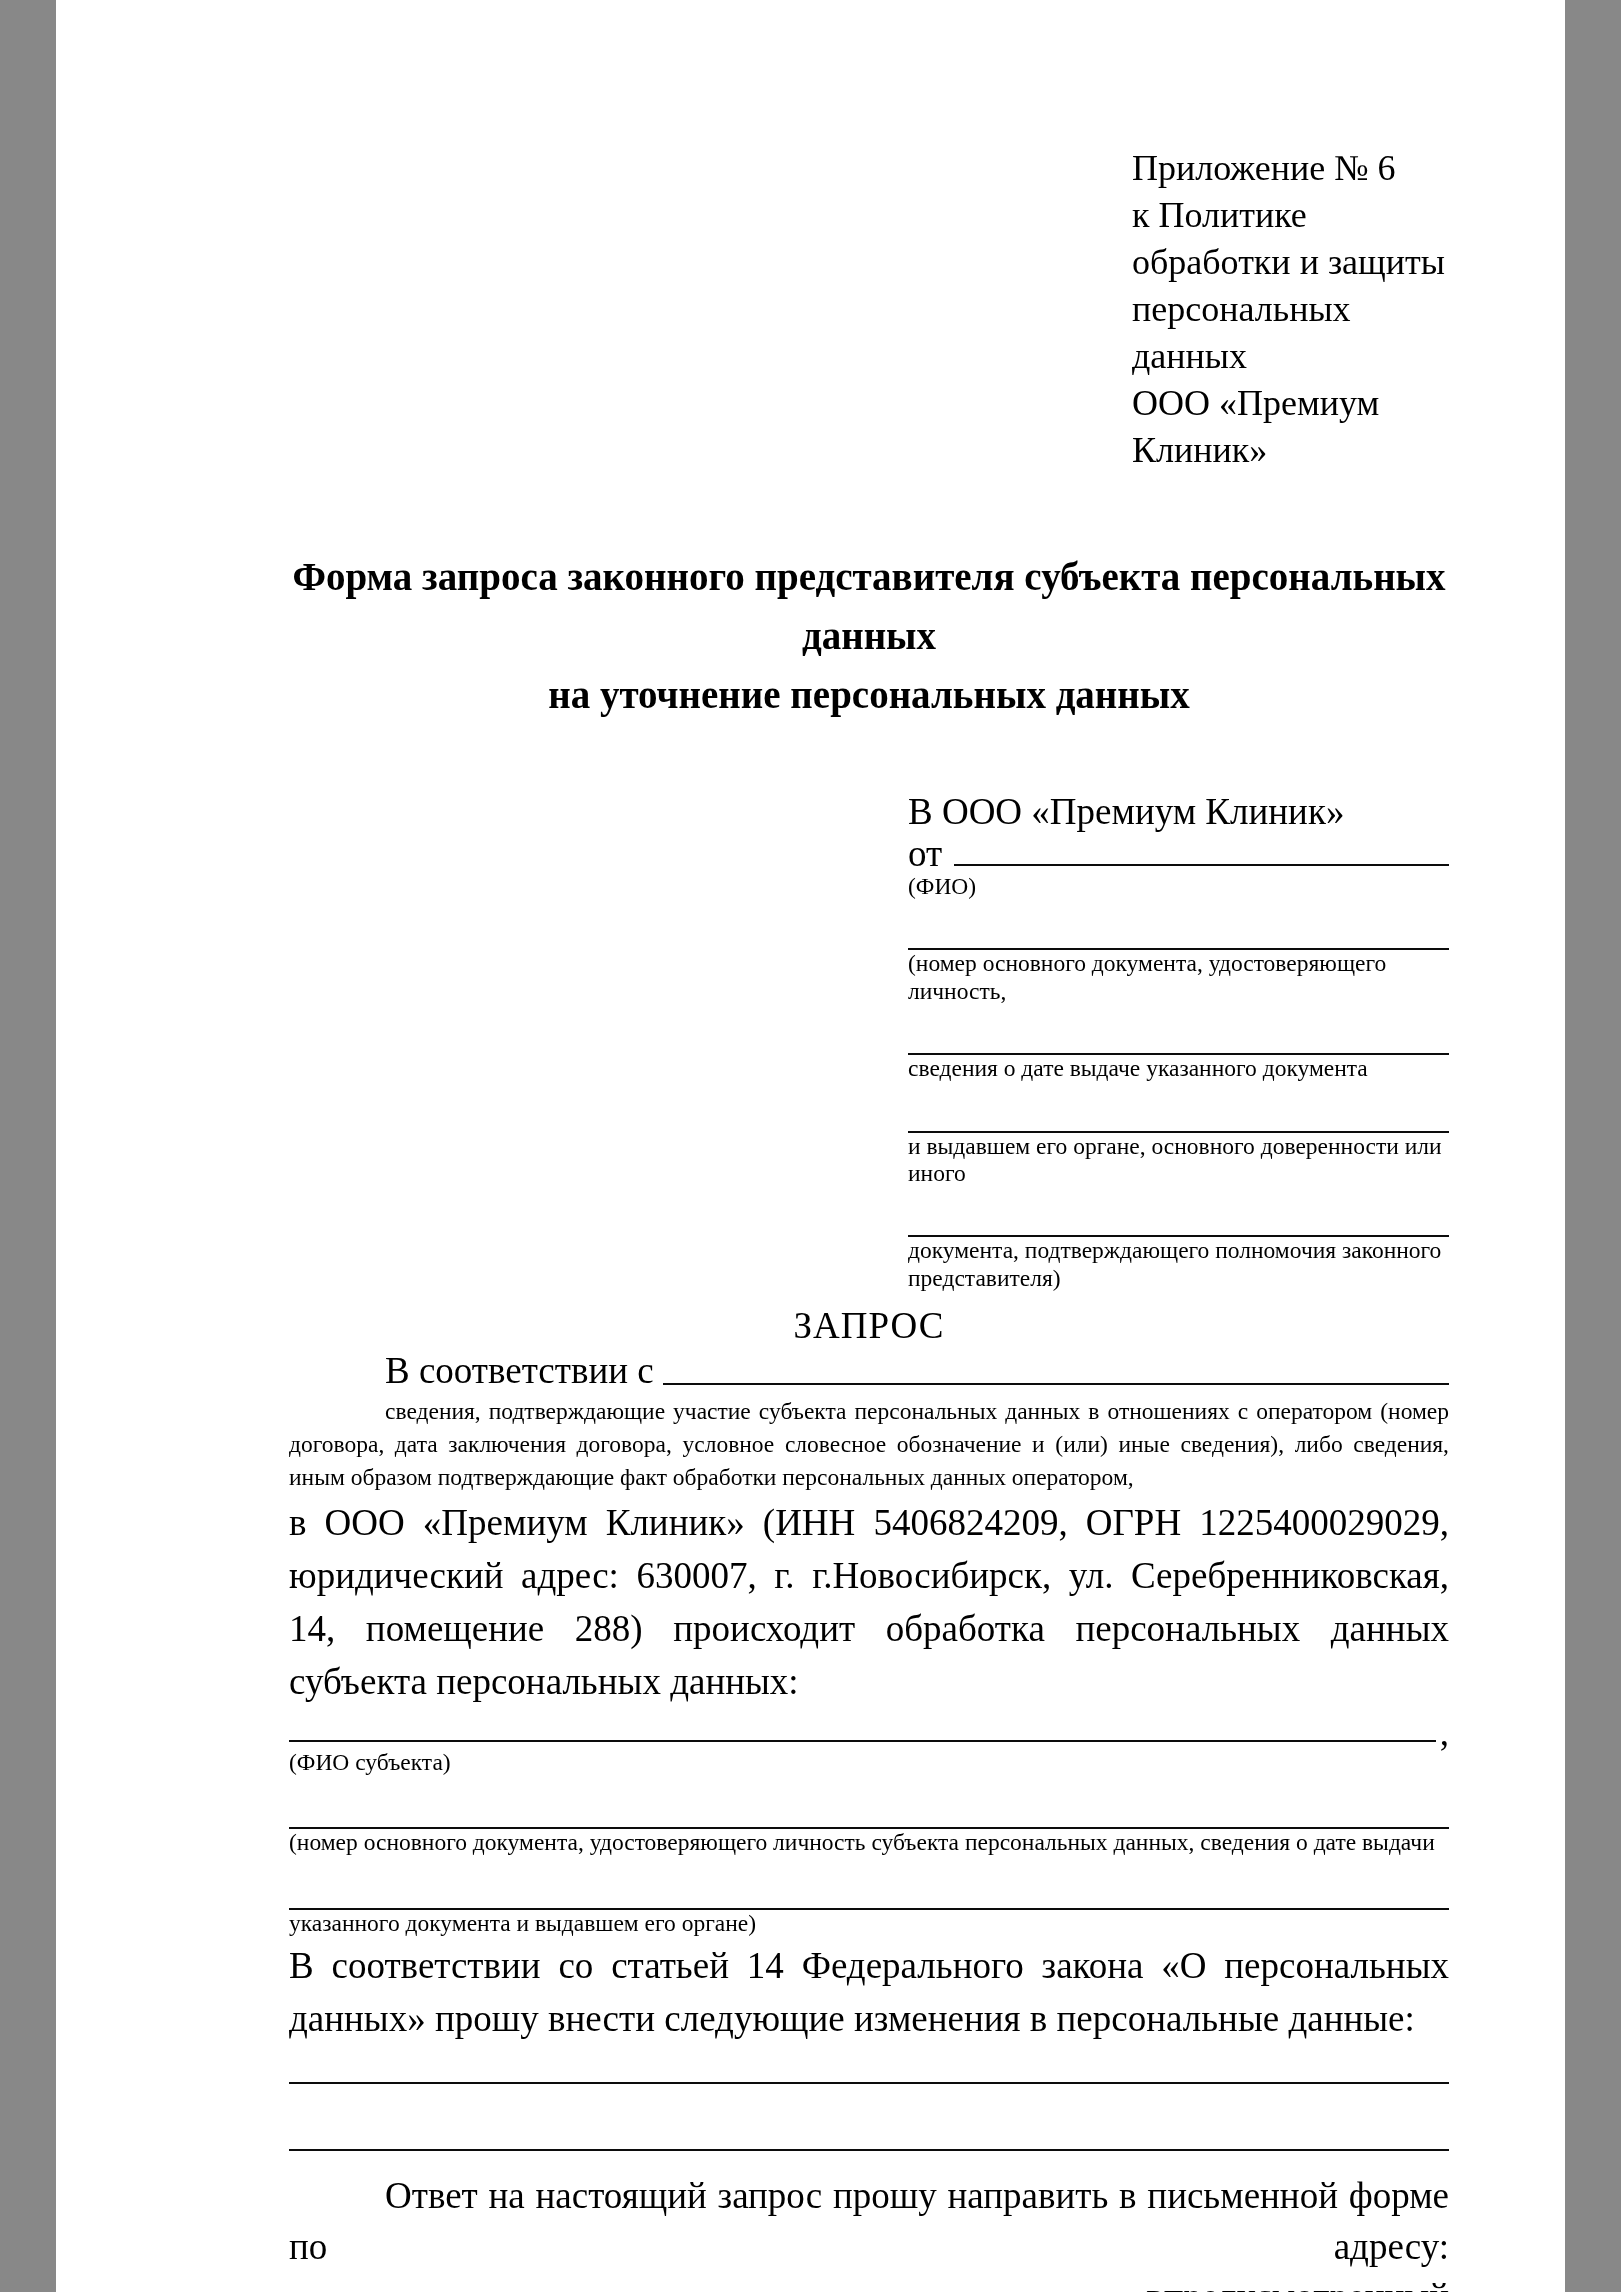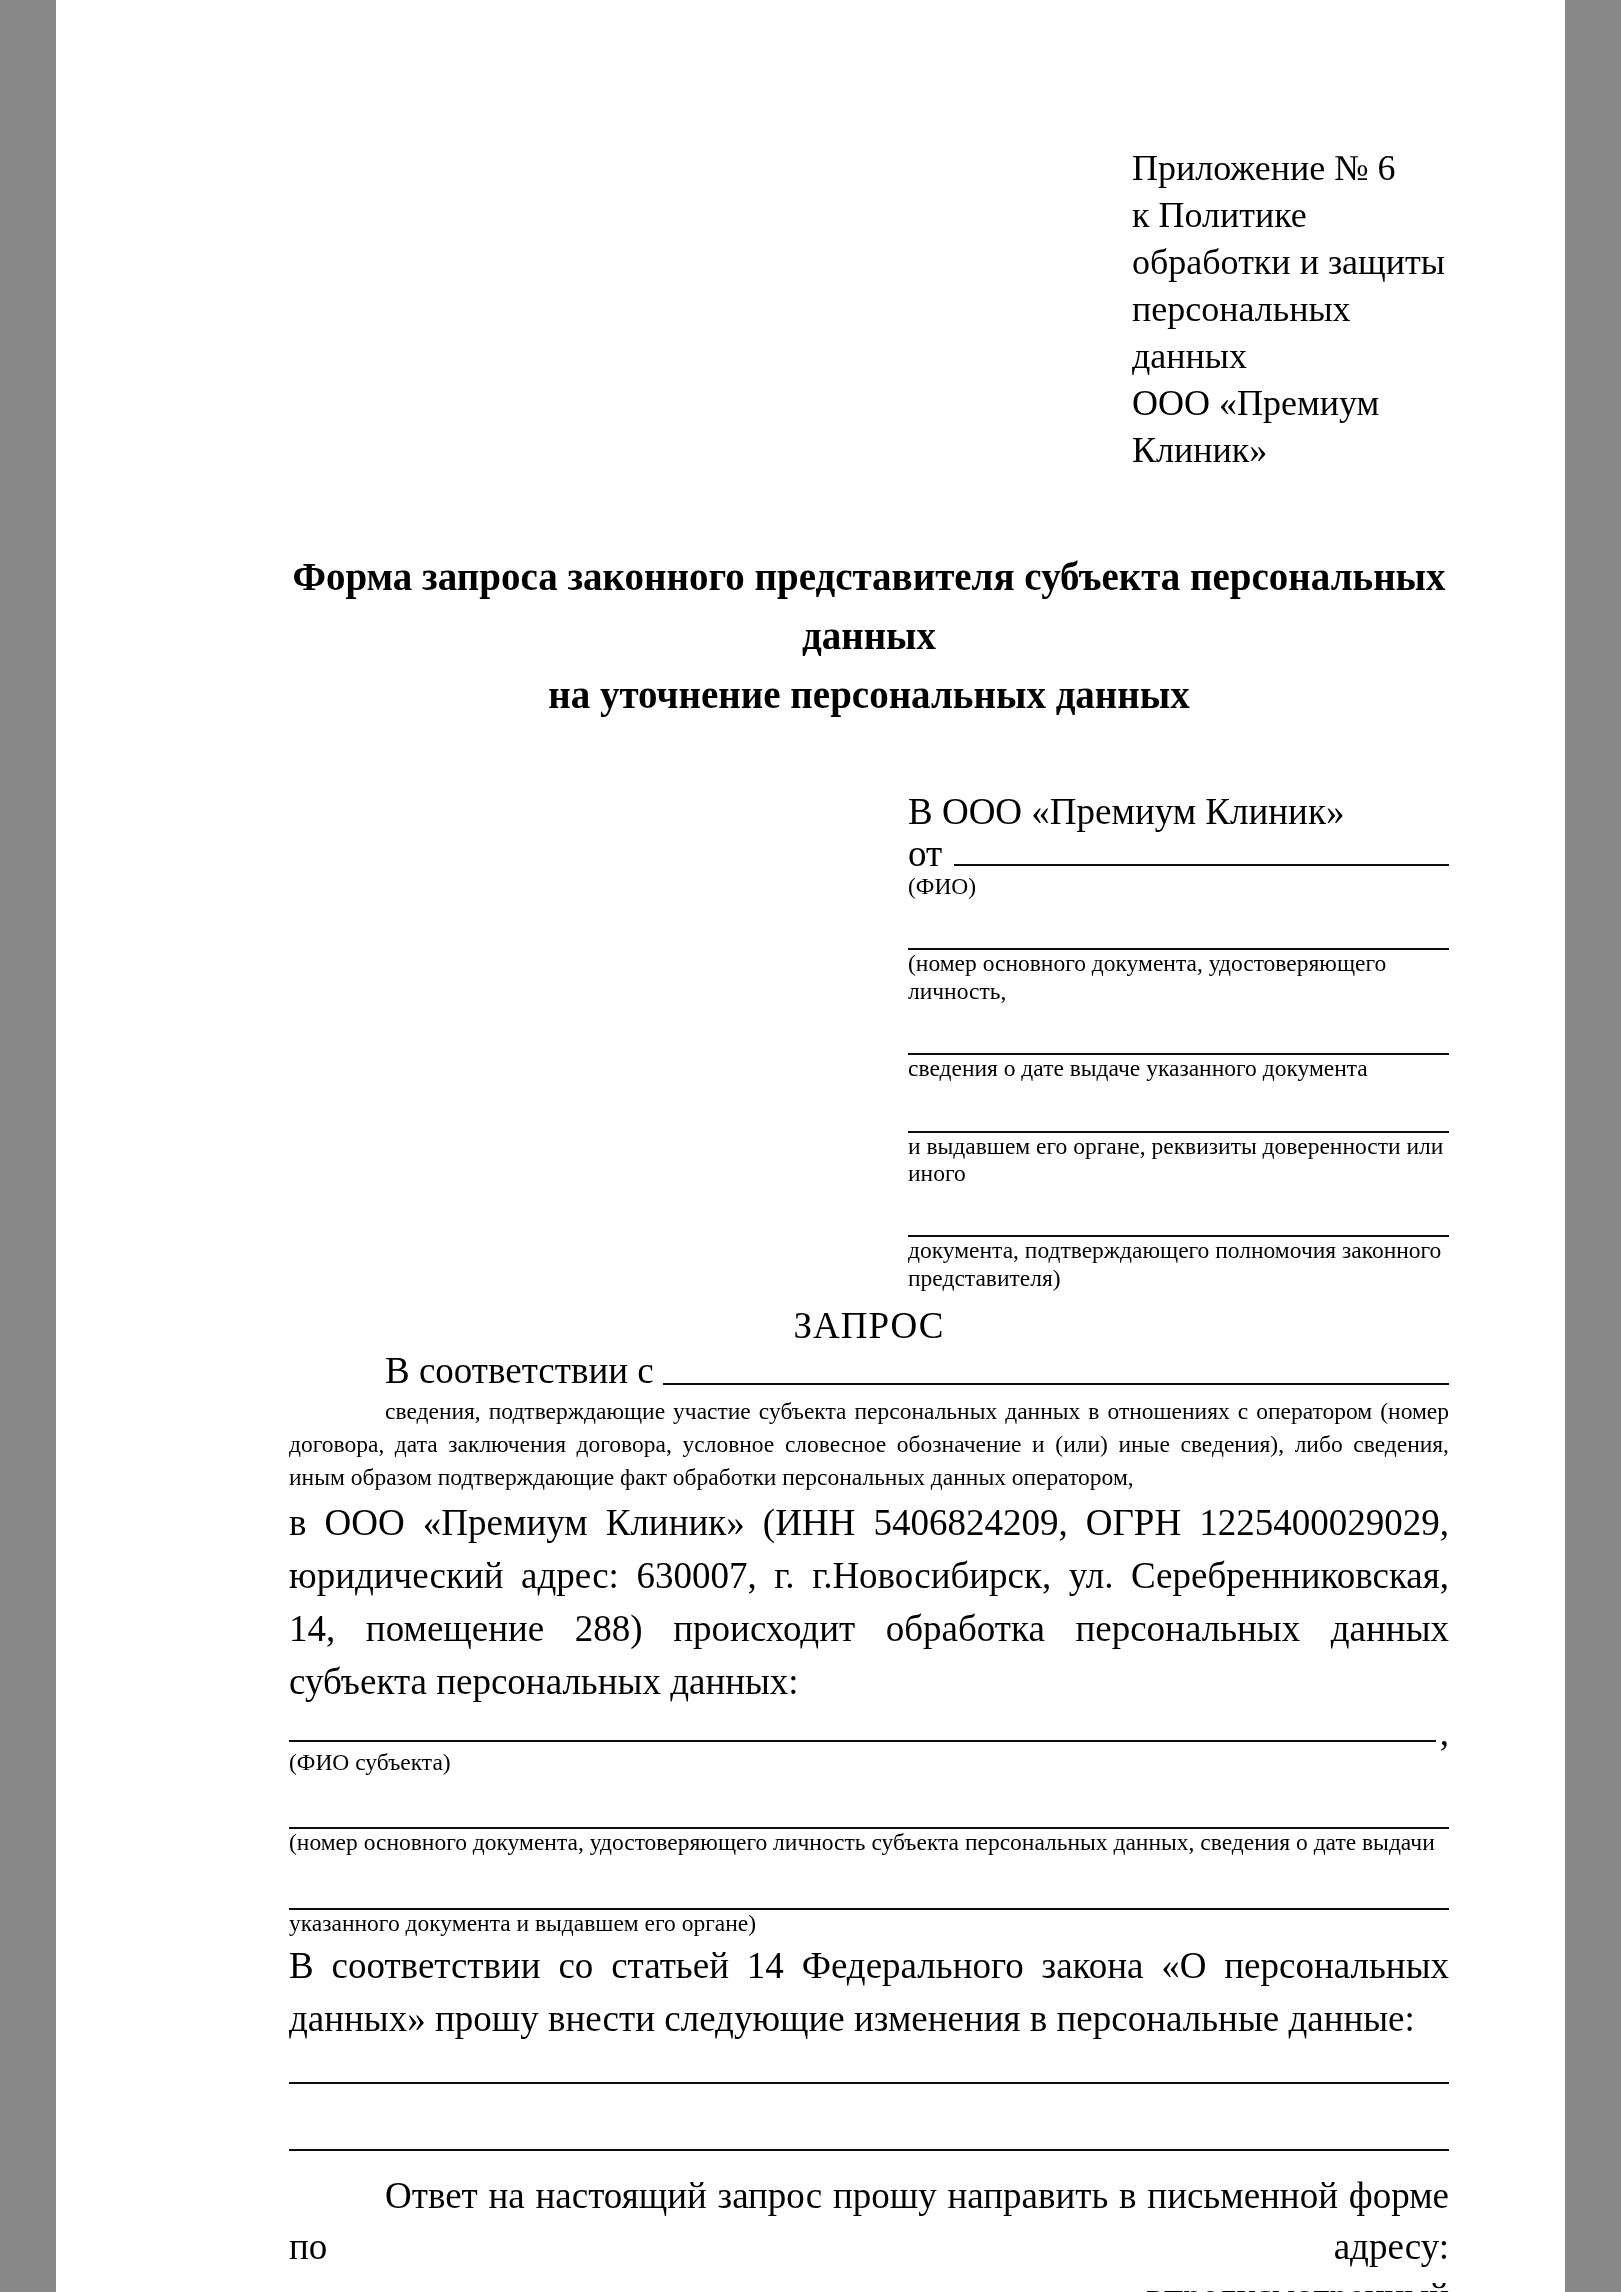--- a/index.html
+++ b/index.html
@@ -78,21 +78,21 @@
     </div>
     <div class="cap">(ФИО)</div>
 
     <div class="blank-line"></div>
     <div class="cap">(номер основного документа, удостоверяющего личность,</div>
 
     <div class="blank-line"></div>
     <div class="cap">сведения о дате выдаче указанного документа</div>
 
     <div class="blank-line"></div>
-    <div class="cap">и выдавшем его органе, реквизиты доверенности или иного</div>
+    <div class="cap">и выдавшем его органе, основного доверенности или иного</div>
 
     <div class="blank-line"></div>
     <div class="cap">документа, подтверждающего полномочия законного представителя)</div>
   </div>
 
   <div class="zapros">ЗАПРОС</div>
 
   <div class="basis-row">
     <span class="prefix">В соответствии с</span>
     <span class="fill-line"></span>

